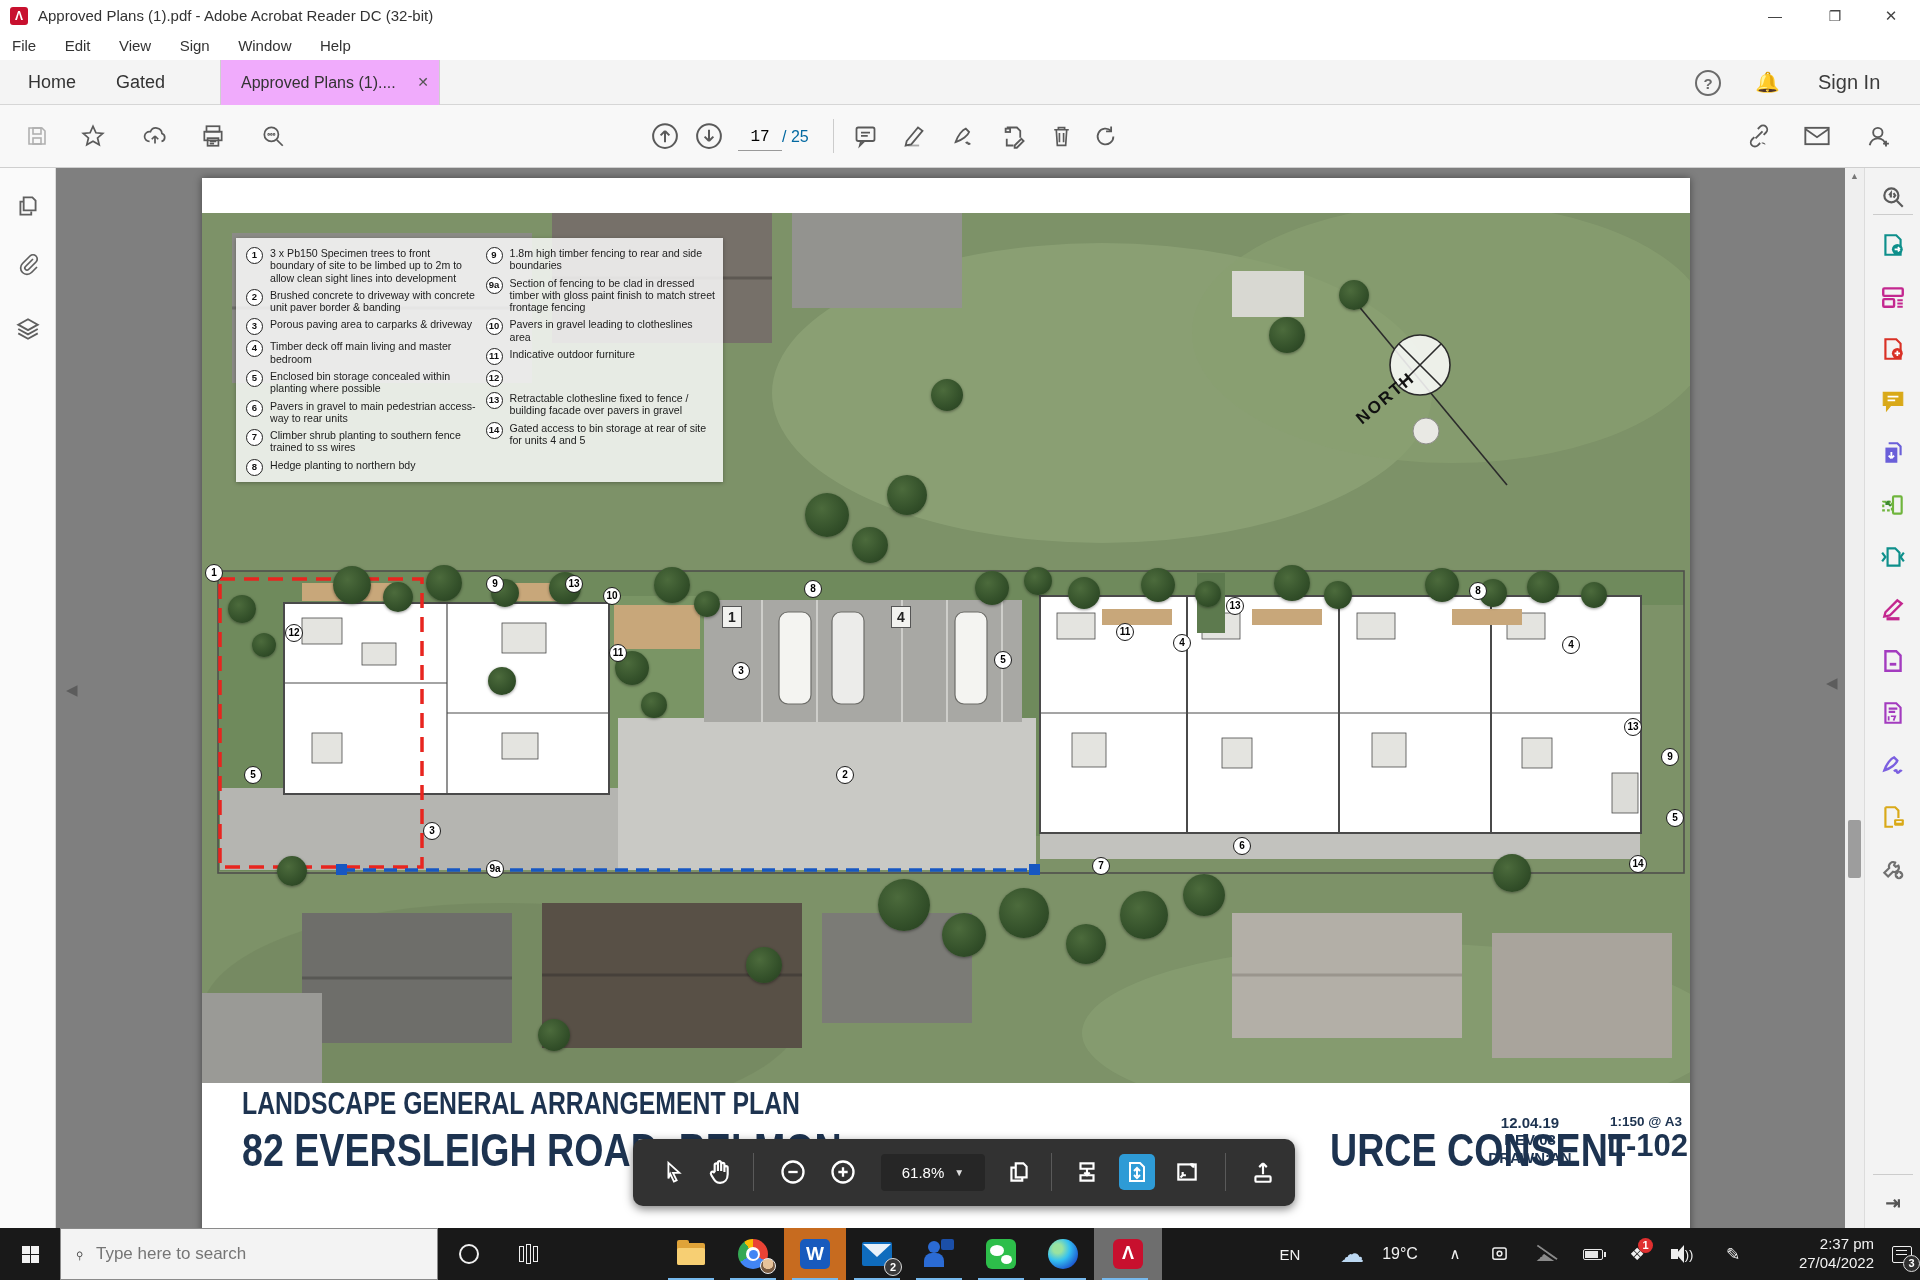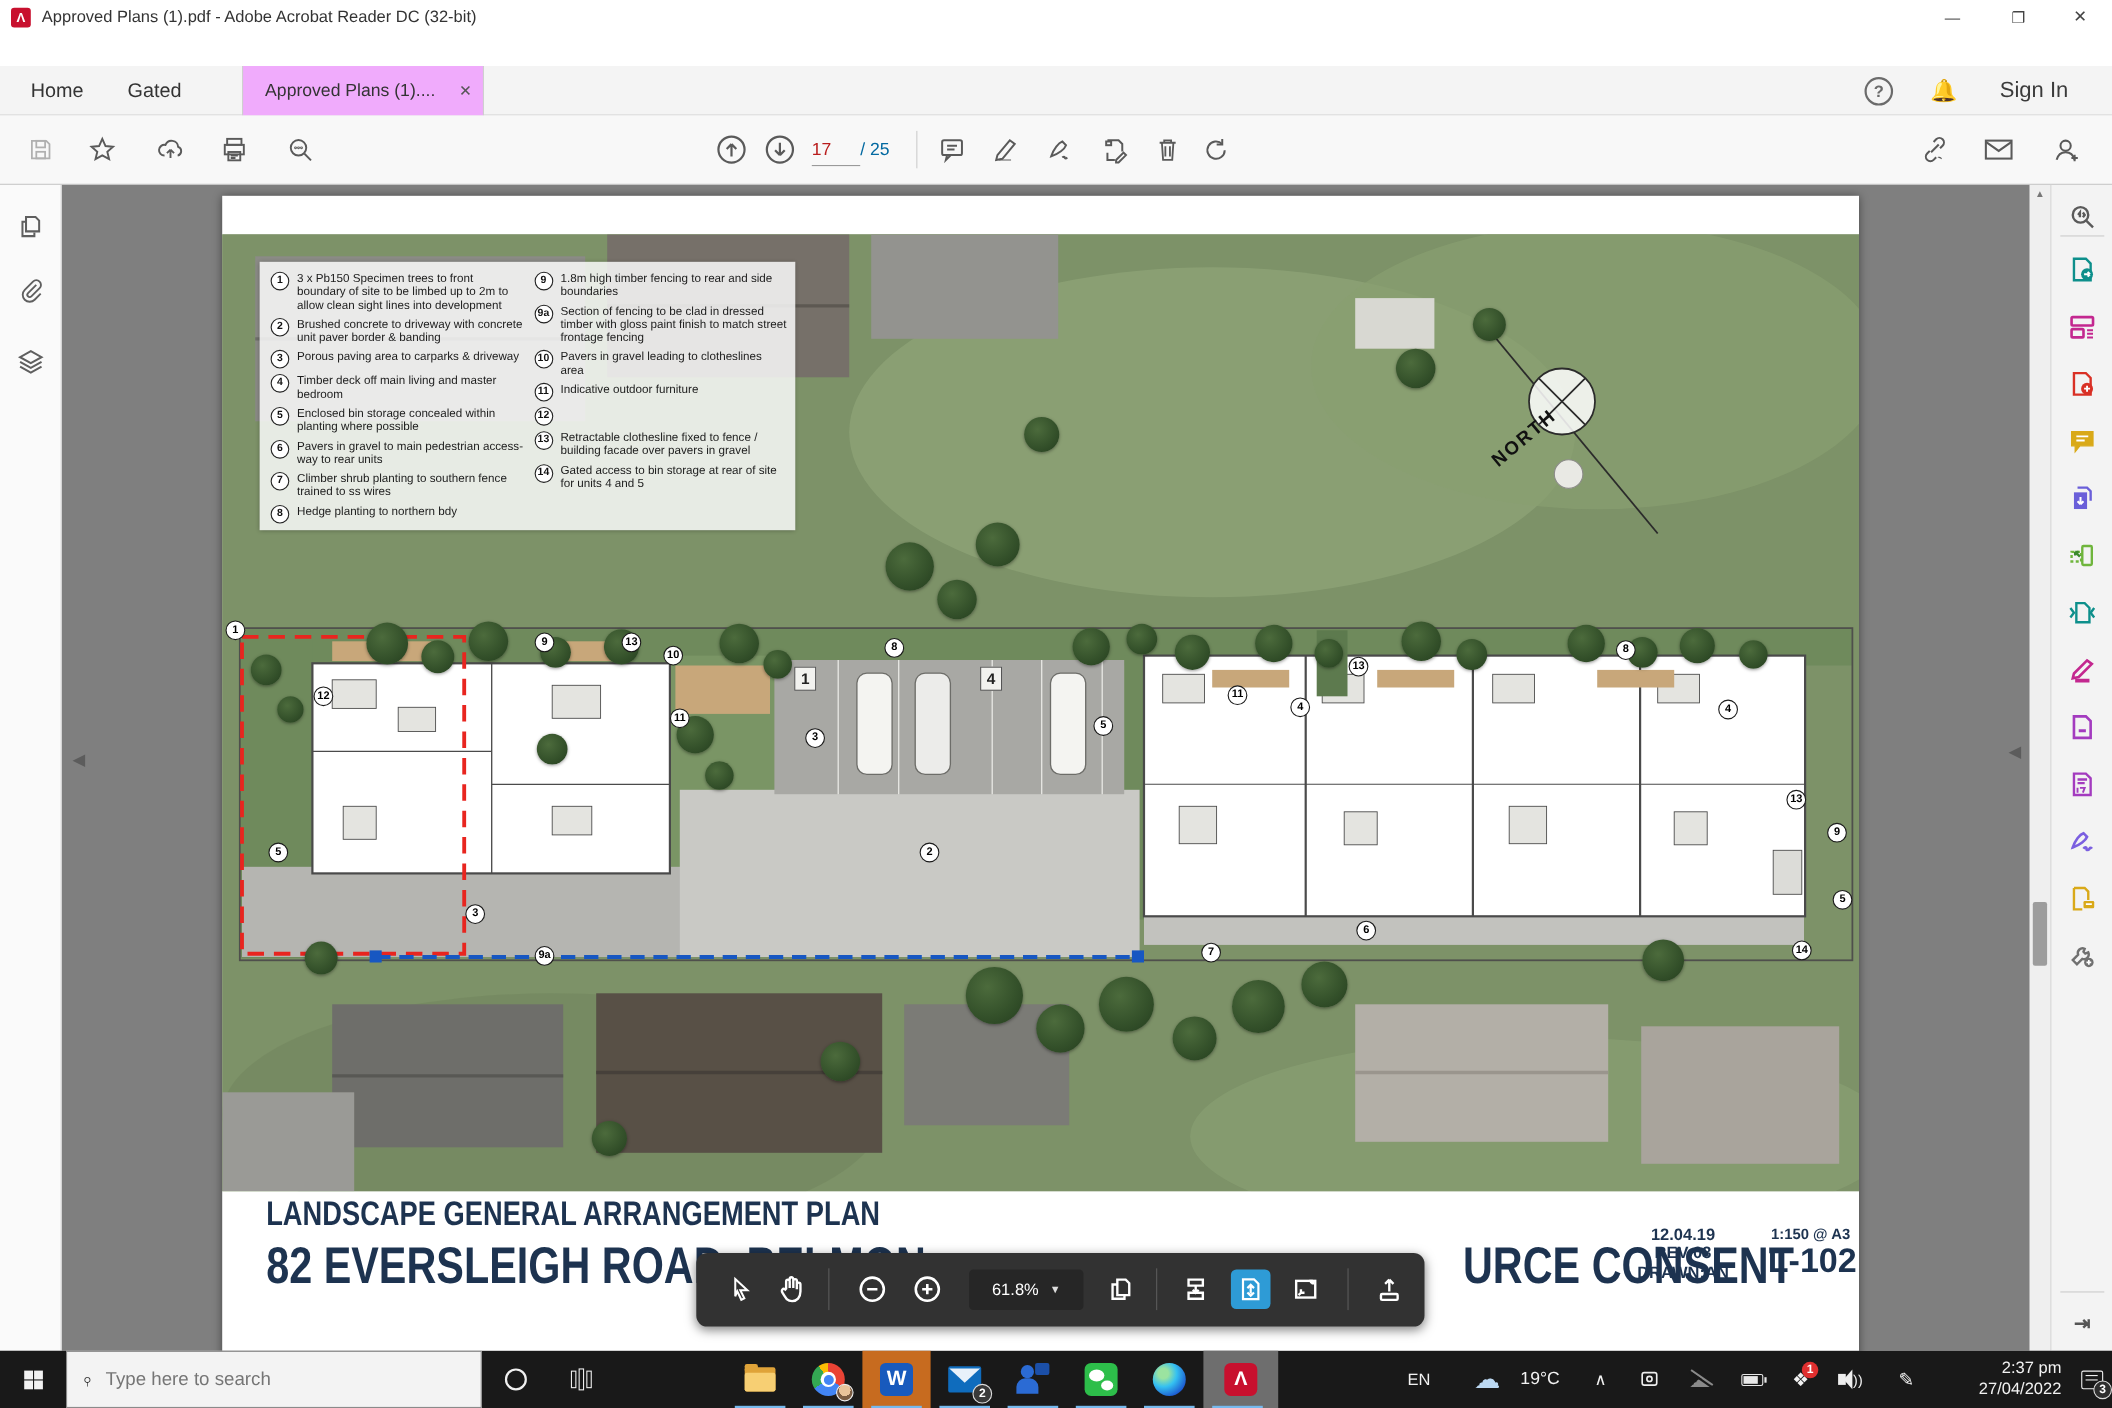--- a/index.html
+++ b/index.html
@@ -33,22 +33,22 @@
   #help-circle { left:1695px; top:10px; width:26px; height:26px; border:2px solid #6b6b6b; border-radius:50%;
     color:#6b6b6b; font-size:15px; font-weight:bold; text-align:center; line-height:23px; }
   #bell-icon { left:1755px; top:10px; font-size:20px; color:#b9b9b9; }
   #signin-label { left:1818px; top:0; height:45px; line-height:45px; font-size:20px; color:#3b3b3b; }
 
   
   #toolbar { left:0; top:105px; width:1920px; height:63px; background:#f8f8f8; border-bottom:1px solid #cfcfcf; }
   .tb-ic { top:14px; width:34px; height:34px; display:flex; align-items:center; justify-content:center; }
   .tb-ic svg { stroke:#5a5a5a; fill:none; stroke-width:1.6; }
   #page-box { left:738px; top:18px; width:44px; height:28px; border-bottom:1px solid #9a9a9a; }
-  #page-box input { width:100%; height:100%; border:none; background:transparent; 
-    font-size:16px; color:#b91c1c; font-family:Liberation Sans, sans-serif; }
+  #page-box input { width:100%; height:100%; border:none; background:transparent; text-align:center;
+    font-size:16px; color:#000000; font-family:Liberation Mono, monospace; }
   #page-total { left:782px; top:18px; height:28px; line-height:28px; font-size:16px; color:#0369a1; }
   .tb-divider { top:14px; width:1px; height:34px; background:#cccccc; }
 
   
   #main { left:0; top:168px; width:1920px; height:1060px; background:#7f7f7f; }
   #left-rail { left:0; top:0; width:56px; height:1060px; background:#fafafa; border-right:1px solid #dcdcdc; }
   .rail-ic { left:12px; width:32px; height:32px; display:flex; align-items:center; justify-content:center; }
   .rail-ic svg { stroke:#5f5f5f; fill:none; stroke-width:1.7; }
 
   #right-rail { left:1864px; top:0; width:56px; height:1060px; background:#f3f3f3; border-left:1px solid #dcdcdc; }
@@ -201,20 +201,28 @@
   <div class="abs" id="top-artifact-blue"></div>
 
   <div class="abs" id="titlebar">
     <div class="abs doc-icon">Λ</div>
     <div class="abs title-text">Approved Plans (1).pdf - Adobe Acrobat Reader DC (32-bit)</div>
     <div class="abs win-btn" id="btn-min">—</div>
     <div class="abs win-btn" id="btn-max">❐</div>
     <div class="abs win-btn" id="btn-close">✕</div>
   </div>
 
+  <div class="abs" id="menubar">
+    <span class="menu-item">File</span>
+    <span class="menu-item">Edit</span>
+    <span class="menu-item">View</span>
+    <span class="menu-item">Sign</span>
+    <span class="menu-item">Window</span>
+    <span class="menu-item">Help</span>
+  </div>
 
   <div class="abs" id="tabbar">
     <div class="abs app-tab" id="tab-home">Home</div>
     <div class="abs app-tab" id="tab-tools">Gated</div>
     <div class="abs app-tab" id="tab-doc">
       <span>Approved Plans (1)....</span>
       <span class="close-x">✕</span>
     </div>
     <div class="abs" id="help-circle">?</div>
     <div class="abs" id="bell-icon">🔔</div>

